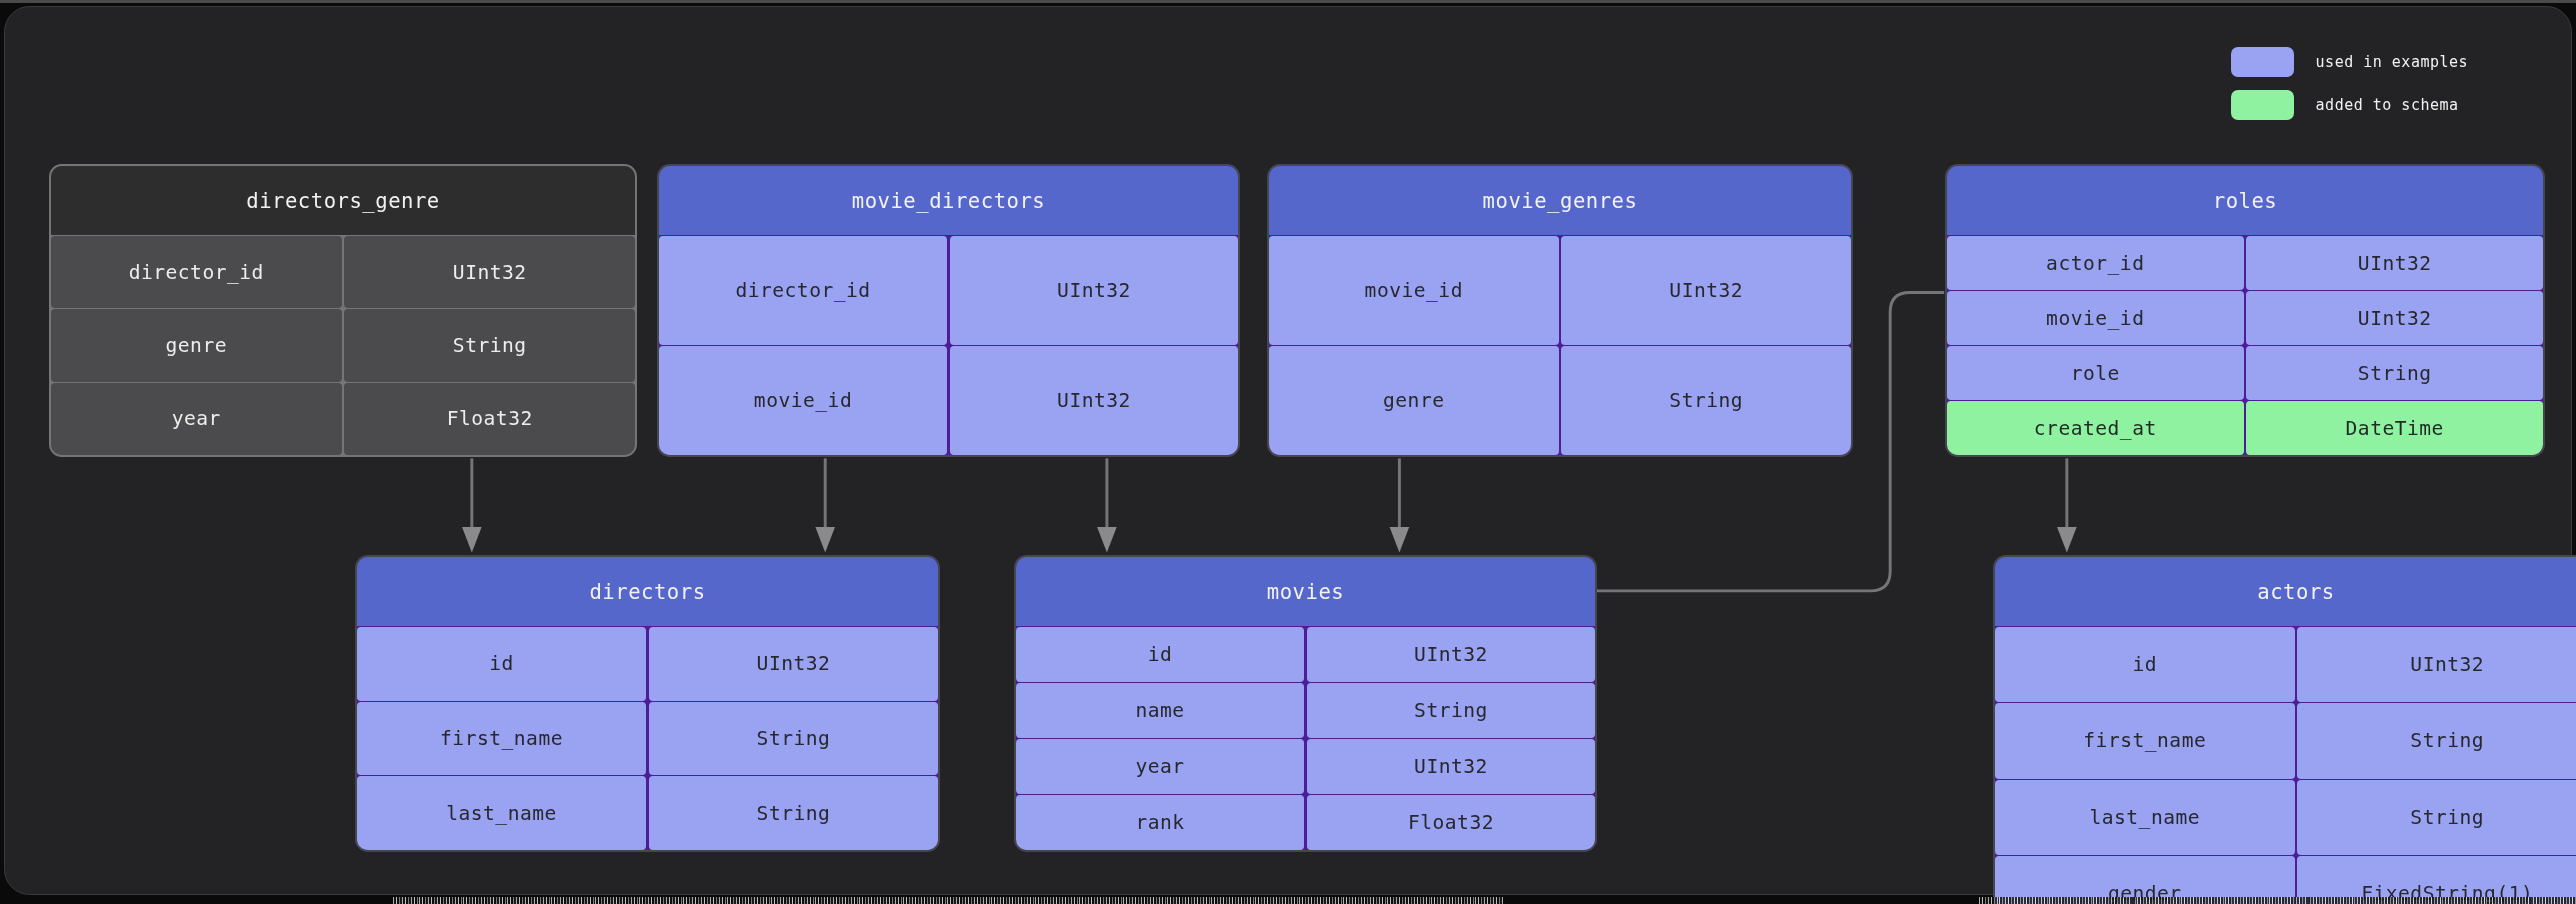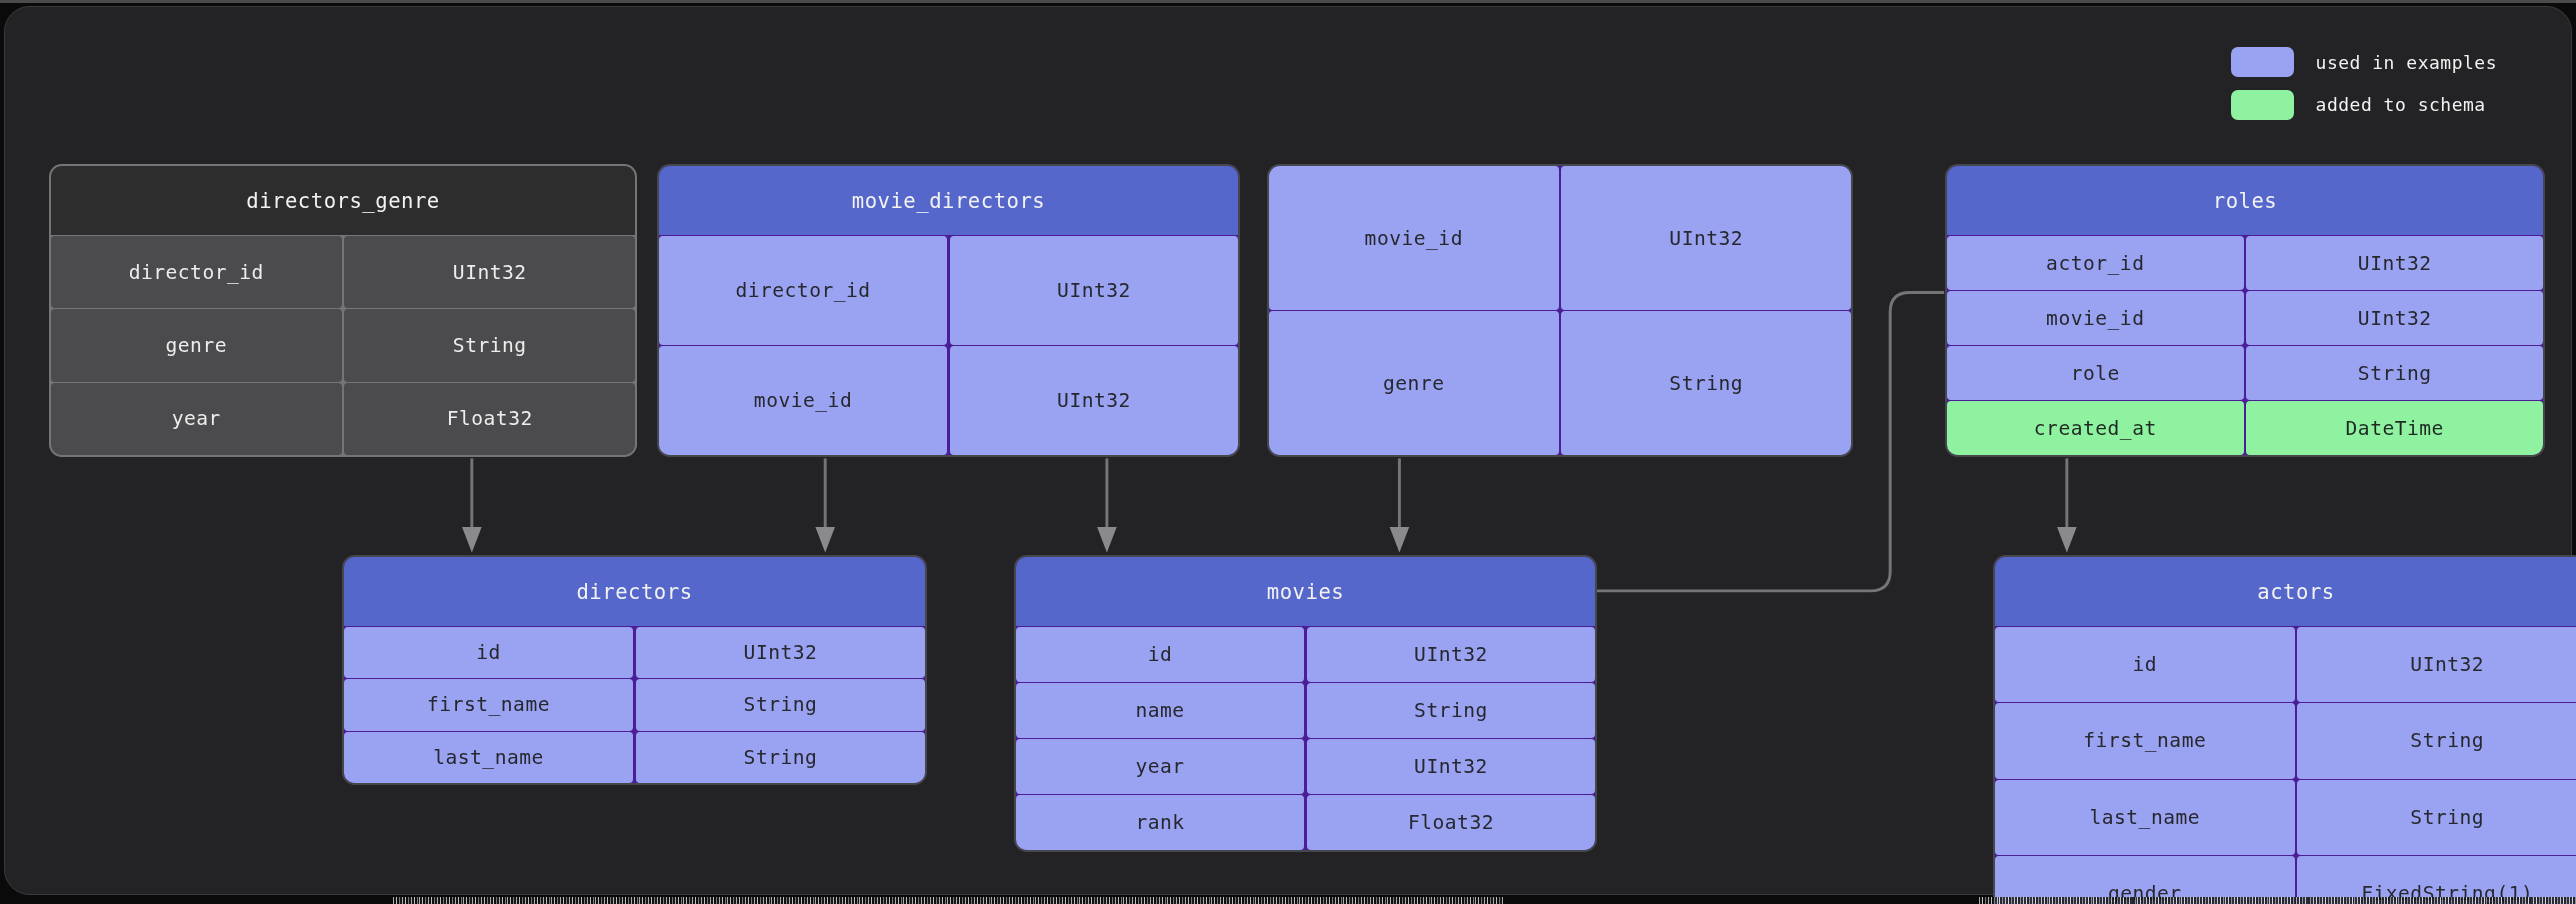--- a/index.html
+++ b/index.html
@@ -30,21 +30,21 @@
     flex:1;display:flex;align-items:center;justify-content:center;
     font-size:19.6px;letter-spacing:0.5px;border-radius:3.9px;
   }
   .tbl.blue .cell{background:#99a3f2;color:#27272e;}
   .tbl.gray .cell{background:#4b4b4d;color:#ededed;}
   .trow.green .cell{background:#8ff2a0;color:#1e2a22;}
   
   .legend{position:absolute;left:2231px;top:47px;display:flex;flex-direction:column;gap:12.8px;}
   .legend-row{display:flex;align-items:center;gap:21.6px;}
   .swatch{width:63px;height:30px;border-radius:6.9px;}
-  .legend-label{font-size:18px;color:#f2f2f2;letter-spacing:0.5px;white-space:nowrap;}
+  .legend-label{font-size:15px;color:#f2f2f2;letter-spacing:0.5px;white-space:nowrap;}
   
   svg.wires{position:absolute;left:0;top:0;pointer-events:none;}
   .wire{stroke:#757578;stroke-width:3;fill:none;}
   .head{fill:#8a8a8d;stroke:none;}
   
   .noise{
     position:absolute;top:897px;height:6.9px;
     background:repeating-linear-gradient(90deg,
       #c9c9c9 0 1px,#161616 1px 2.9px,#e0e0e0 2.9px 3.9px,
       #101010 3.9px 5.9px,#8f8f8f 5.9px 6.9px,#1c1c1c 6.9px 8.8px);
@@ -118,20 +118,21 @@
       <div class="cell">director_id</div>
       <div class="cell">UInt32</div>
     </div>
     <div class="trow">
       <div class="cell">movie_id</div>
       <div class="cell">UInt32</div>
     </div>
   </div>
 
   <div class="tbl blue" style="left:1267px;top:164px;width:586px;height:293px">
+    <div class="thead">movie_genres</div>
     <div class="trow">
       <div class="cell">movie_id</div>
       <div class="cell">UInt32</div>
     </div>
     <div class="trow">
       <div class="cell">genre</div>
       <div class="cell">String</div>
     </div>
   </div>
 
@@ -148,21 +149,21 @@
     <div class="trow">
       <div class="cell">role</div>
       <div class="cell">String</div>
     </div>
     <div class="trow green">
       <div class="cell">created_at</div>
       <div class="cell">DateTime</div>
     </div>
   </div>
 
-  <div class="tbl blue" style="left:342px;top:555px;width:585px;height:230px">
+  <div class="tbl blue" style="left:355px;top:555px;width:585px;height:297px">
     <div class="thead">directors</div>
     <div class="trow">
       <div class="cell">id</div>
       <div class="cell">UInt32</div>
     </div>
     <div class="trow">
       <div class="cell">first_name</div>
       <div class="cell">String</div>
     </div>
     <div class="trow">

